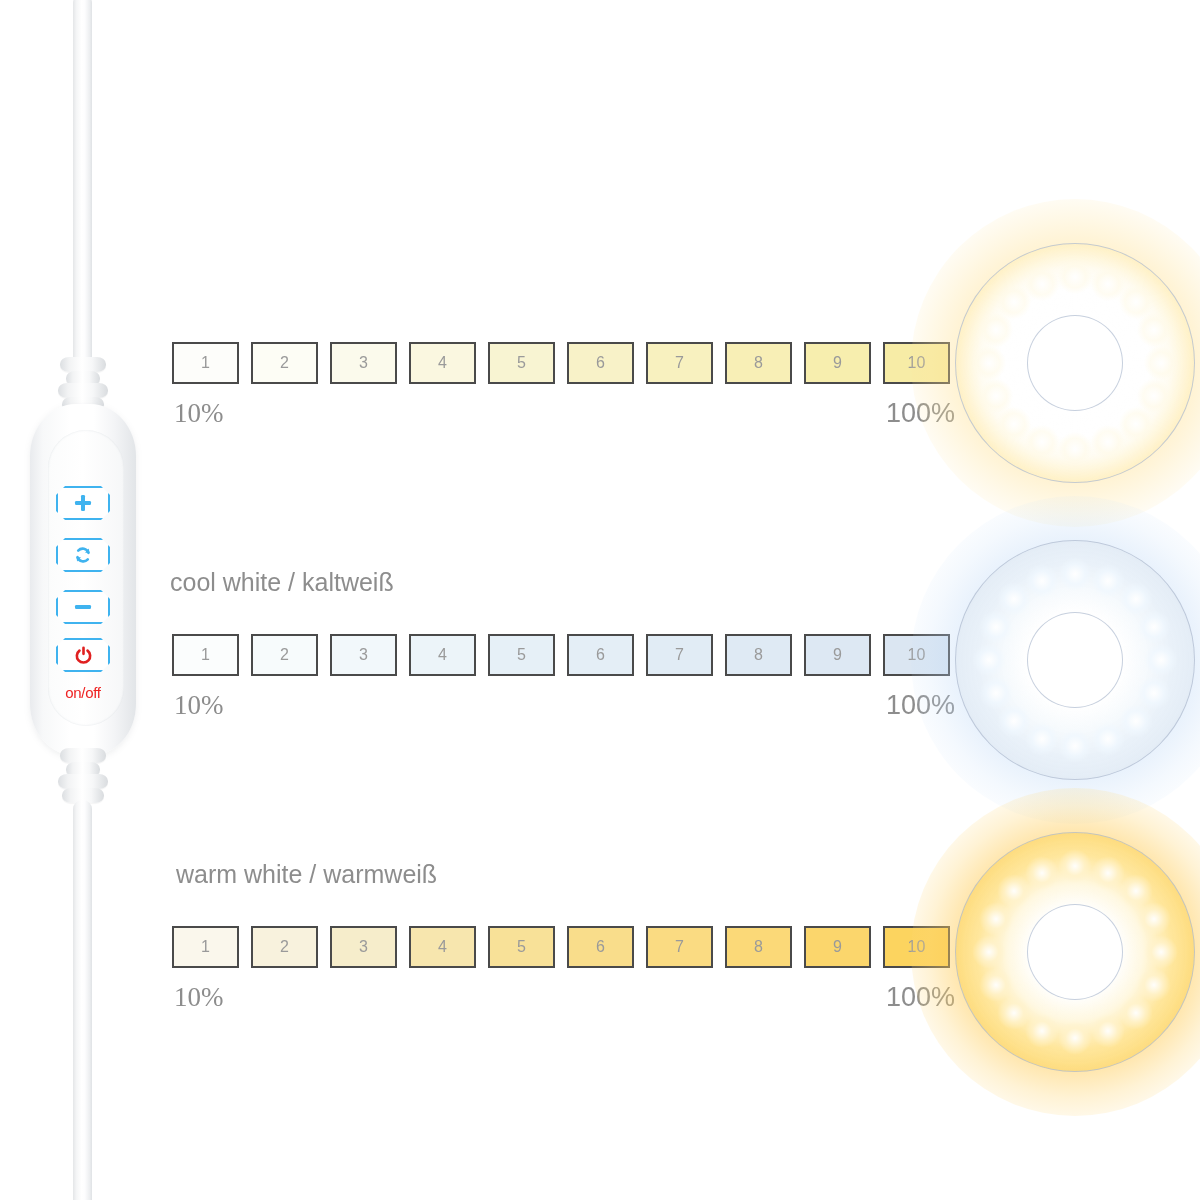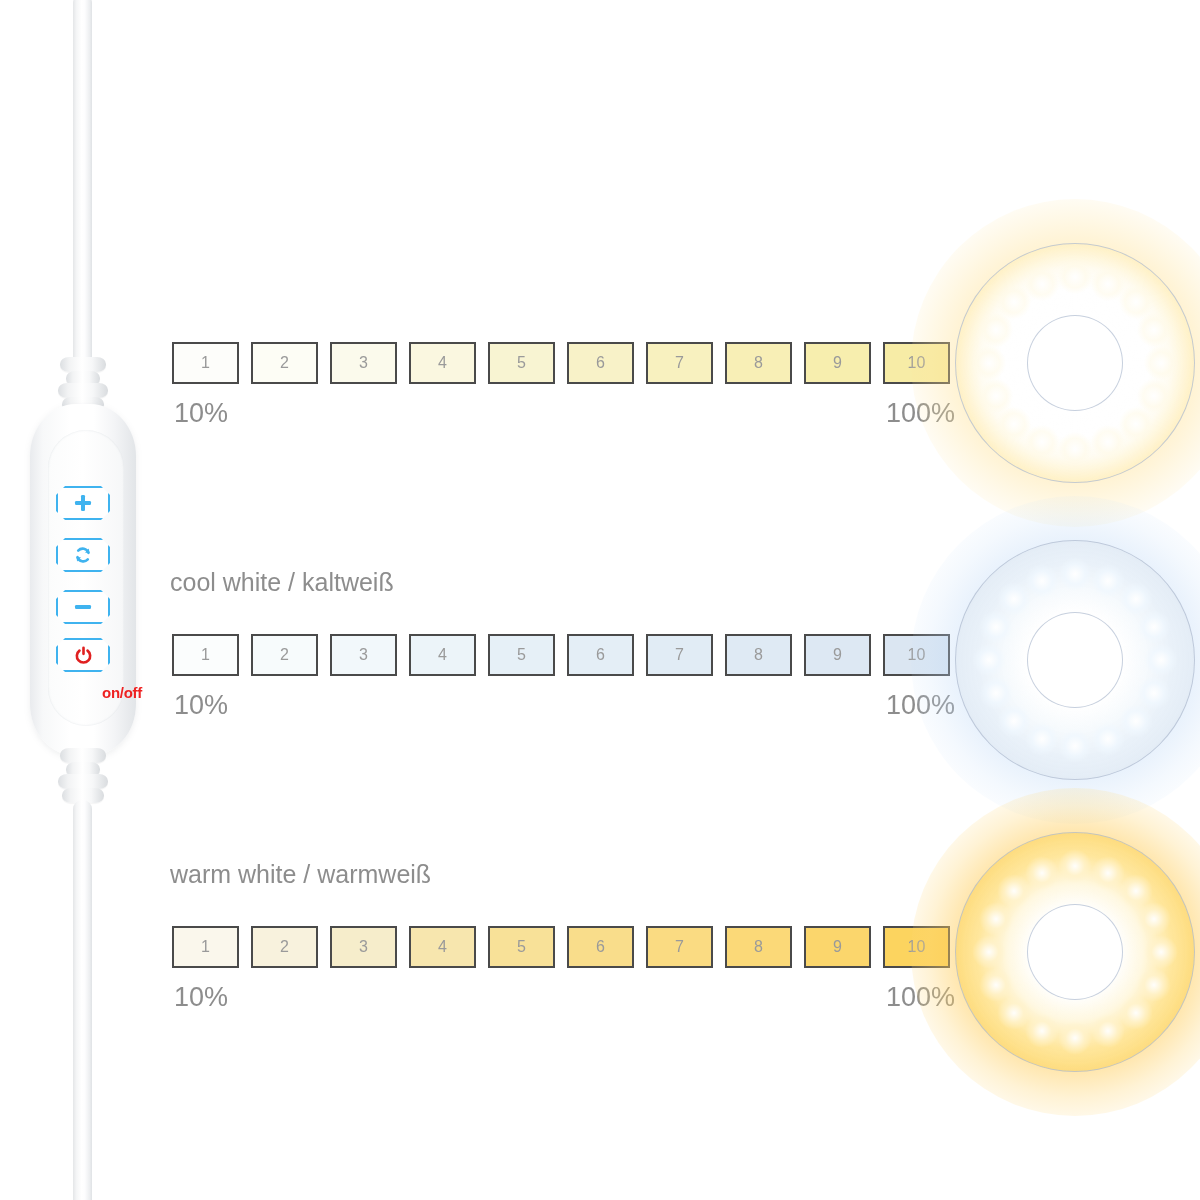--- a/index.html
+++ b/index.html
@@ -109,24 +109,23 @@
   .btn-minus  { top: 590px; }
   .btn-power  { top: 638px; }
 
   .onoff-label {
     position: absolute;
     left: 56px;
     top: 684px;
     width: 54px;
     text-align: center;
     font-size: 15px;
-    font-weight: 700;
+    font-weight: 400;
     color: #ee2222;
     letter-spacing: -0.3px;
-    margin-left: 39px;
   }
 
   
   .row-label {
     position: absolute;
     font-size: 25px;
     font-weight: 400;
     color: #8d8d8d;
     white-space: nowrap;
   }
@@ -149,21 +148,21 @@
     font-weight: 400;
   }
   .step:last-child { margin-right: 0; }
 
   .pct {
     position: absolute;
     font-size: 27px;
     color: #8d8d8d;
     font-weight: 400;
   }
-  .pct-left  { left: 174px; }
+  .pct-left  { left: 174px; font-family: Liberation Serif, serif; }
   .pct-right { left: 886px; }
 
   
   .lamp {
     position: absolute;
     width: 240px;
     height: 240px;
   }
   .lamp .halo {
     position: absolute;
@@ -433,21 +432,21 @@
         <div class="led" style="left: 59.1888px; top: 180.811px;"></div>
         <div class="led" style="left: 40.5464px; top: 152.911px;"></div>
         <div class="led" style="left: 34px; top: 120px;"></div>
         <div class="led" style="left: 40.5464px; top: 87.0892px;"></div>
         <div class="led" style="left: 59.1888px; top: 59.1888px;"></div>
         <div class="led" style="left: 87.0892px; top: 40.5464px;"></div>
       </div>
     <div class="hole"></div>
   </div>
 
-  <div class="row-label" style="left:170px; top:860px;">warm white / warmweiß</div>
+  <div class="row-label" style="left:176px; top:860px;">warm white / warmweiß</div>
   <div class="scale" id="scale-2" style="left:172px; top:926px;">
       <div class="step" style="background: rgb(250, 247, 236);">
         <span>1</span>
       </div>
       <div class="step" style="background: rgb(248, 242, 221);">
         <span>2</span>
       </div>
       <div class="step" style="background: rgb(246, 237, 203);">
         <span>3</span>
       </div>

